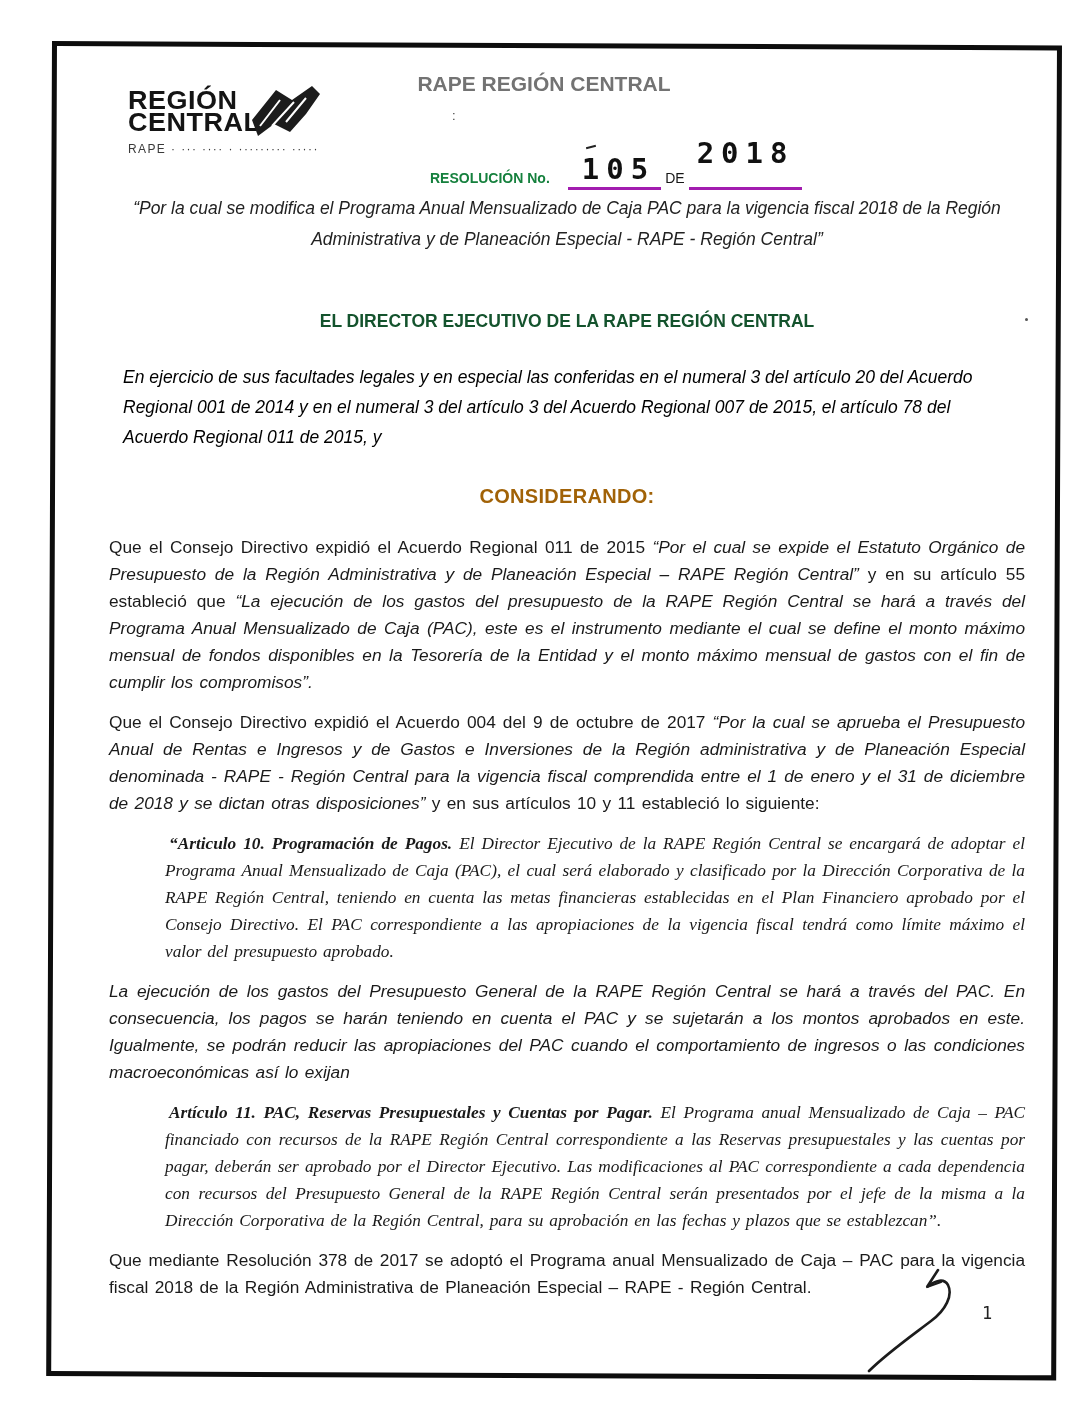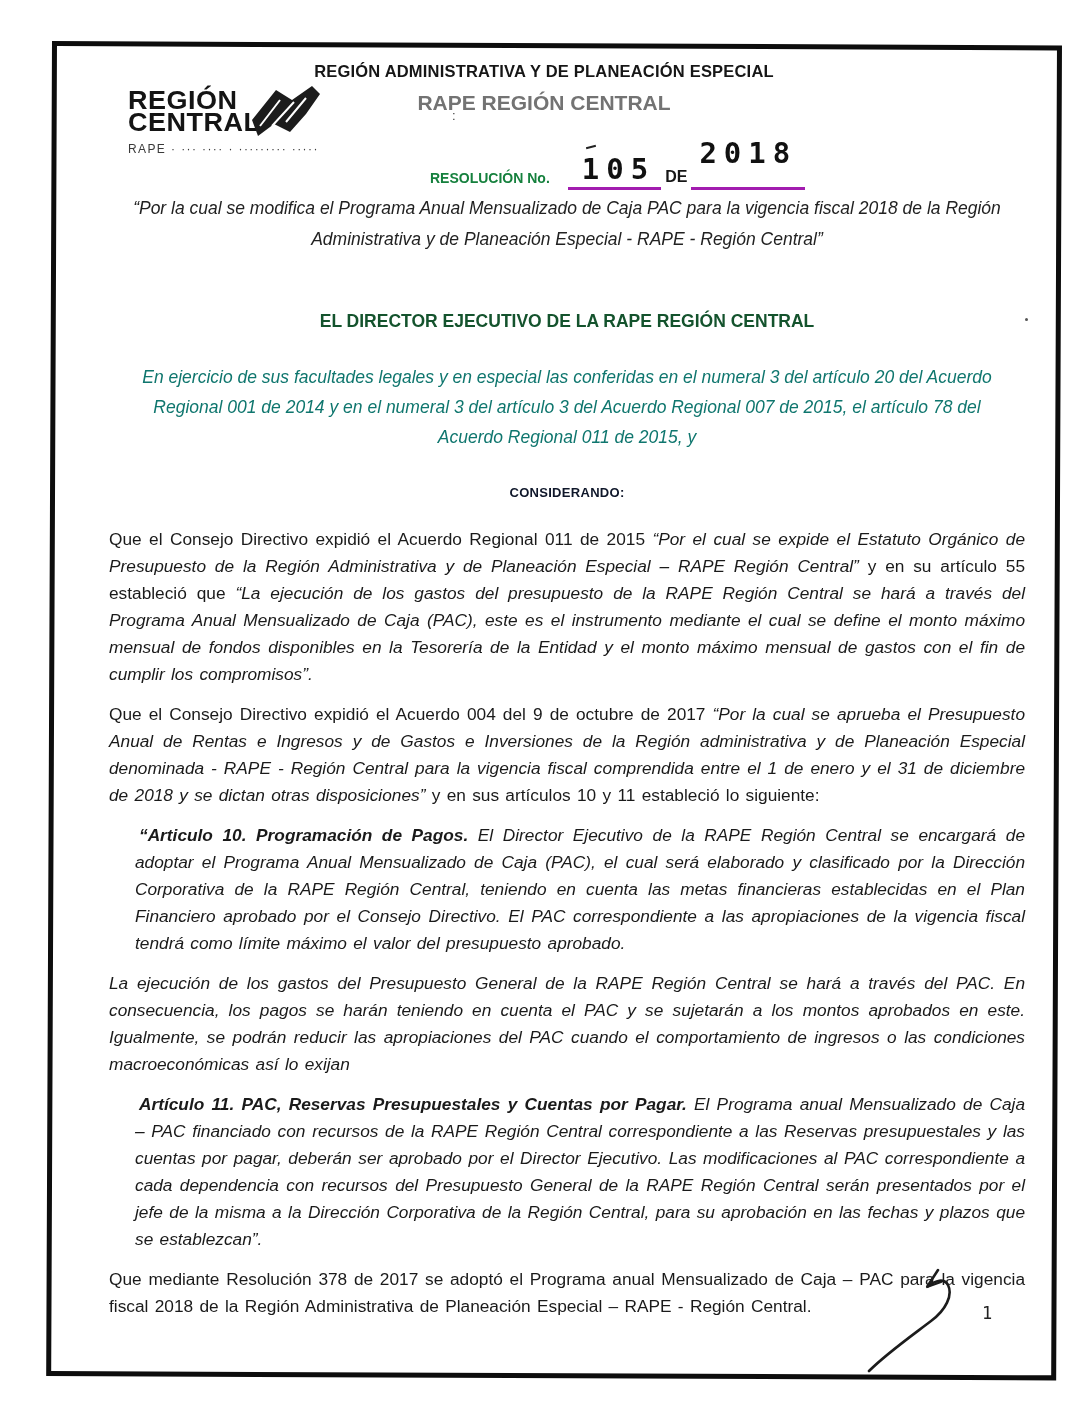--- a/index.html
+++ b/index.html
@@ -26,30 +26,30 @@
     position:absolute;left:430px;top:138px;width:440px;
     display:flex;align-items:flex-end;justify-content:flex-start;white-space:nowrap;
   }
   .res-label{font-weight:700;font-size:14px;color:#15803d;padding-bottom:4px;}
   .stamp{
     font-family:"DejaVu Sans Mono",monospace;font-weight:700;font-size:29px;
     letter-spacing:7px;color:#111;border-bottom:3px solid #a21caf;line-height:30px;
   }
   .stamp-number{margin-left:18px;padding:0 6px 3px 14px;position:relative;}
   .stamp-mark{position:absolute;left:18px;top:-8px;width:10px;height:2px;background:#222;transform:rotate(-14deg);}
-  .res-de{font-weight:700;font-size:16px;color:#161616;padding:0 4px 4px 4px;}
+  .res-de{font-weight:400;font-size:14px;color:#161616;padding:0 4px 4px 4px;}
   .stamp-year{padding:0 8px 19px 8px;}
   
   .content{position:absolute;left:109px;top:193px;width:916px;}
   .subject{font-style:italic;font-size:17.5px;line-height:31px;text-align:center;margin:0 4px 56px 4px;color:#222;}
   .authority{font-weight:700;font-size:17.5px;text-align:center;margin:0 0 30px 0;color:#14532d;}
-  .preamble{font-style:italic;font-size:17.5px;line-height:30px;text-align:center;margin:0 14px 33px 14px;color:#0f766e;}
-  .considering{font-weight:700;font-size:13px;text-align:center;letter-spacing:.3px;margin:0 0 26px 0;color:#0f172a;}
+  .preamble{font-style:italic;font-size:17.5px;line-height:30px;margin:0 14px 33px 14px;color:#000000;}
+  .considering{font-weight:700;font-size:20px;text-align:center;letter-spacing:.3px;margin:0 0 26px 0;color:#a16207;}
   .para{font-size:17.3px;line-height:27px;text-align:justify;margin:0 0 13px 0;word-spacing:1.5px;}
-  .para.indent{margin-left:26px;text-indent:4px;}
+  .para.indent{margin-left:56px;text-indent:4px;font-family:Liberation Serif, serif;}
   .rn{font-style:normal;}
   .ri{font-style:italic;}
   .rbi{font-style:italic;font-weight:700;}
   
   .sig{position:absolute;left:862px;top:1262px;}
   .page-num{position:absolute;left:982px;top:1303px;font-family:"DejaVu Sans Mono",monospace;font-size:17px;color:#222;}
   .noise-colon{position:absolute;left:452px;top:108px;font-size:13px;color:#444;}
   .noise-dot{position:absolute;left:1025px;top:318px;width:3px;height:3px;background:#555;border-radius:50%;}
 </style>
 </head>
@@ -67,21 +67,20 @@
     <div class="logo-mark">
       <svg width="78" height="62" viewBox="0 0 78 62" aria-hidden="true">
         <polygon points="6,34 30,4 46,14 66,0 74,8 60,28 44,46 28,38 12,50" fill="#1c1c1c"></polygon>
         <path d="M14,40 L34,14 M26,40 L48,16 M40,36 L60,12" stroke="#ffffff" stroke-width="2" fill="none"></path>
       </svg>
     </div>
     <div class="logo-tagline">RAPE · ··· ···· · ········· ·····</div>
   </div>
 
   <div class="hdr">
-    <div class="hdr-l1">REGIÓN ADMINISTRATIVA Y DE PLANEACIÓN ESPECIAL</div>
     <div class="hdr-l2">RAPE REGIÓN CENTRAL</div>
   </div>
 
   <div class="res-row">
     <span class="res-label">RESOLUCIÓN No.</span>
     <span class="stamp stamp-number"><span class="stamp-mark"></span><span>105</span></span>
     <span class="res-de">DE</span>
     <span class="stamp stamp-year"><span>2018</span></span>
   </div>
 

